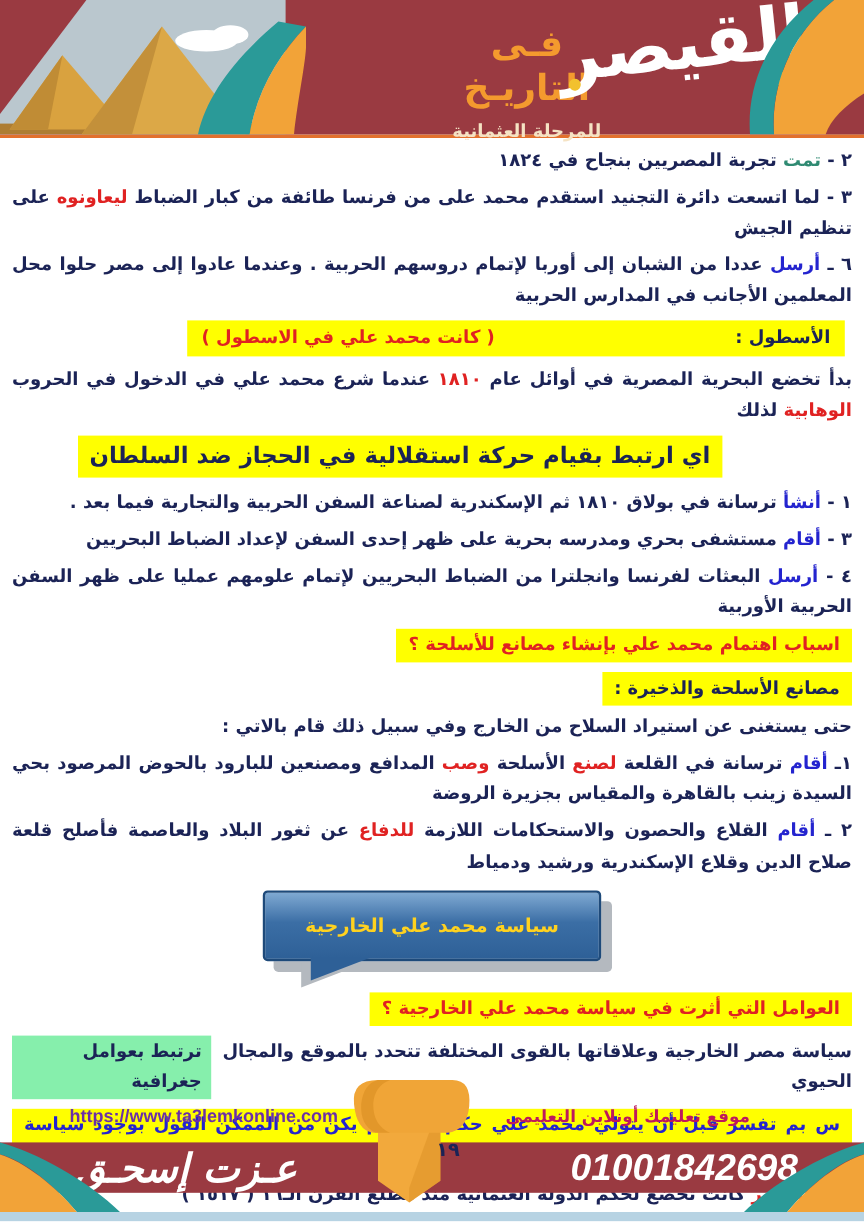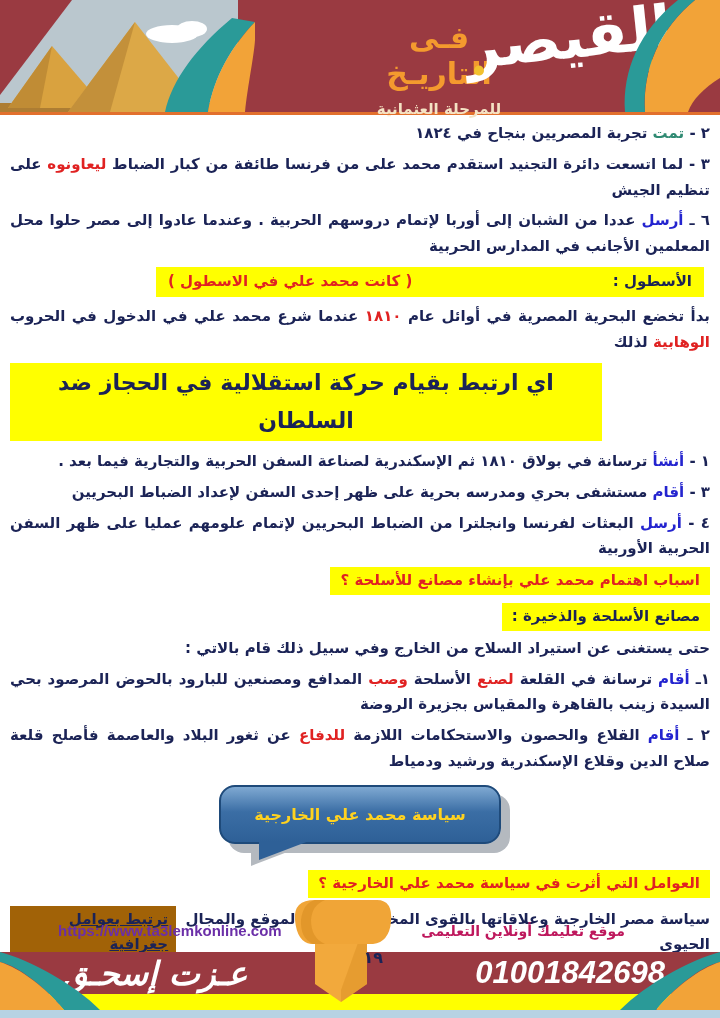--- a/index.html
+++ b/index.html
@@ -18,34 +18,34 @@
   .hdr-logo::before{content:"";position:absolute;right:18px;top:66px;width:12px;height:12px;
             border-radius:50%;background:#f2c12e;}
   .hdr-logo::after{content:"";position:absolute;left:6px;bottom:6px;width:10px;height:10px;
             border-radius:50%;background:#f2c12e;}
   .hdr-line{height:3px;background:#e2702d;}
 
   
   .content{position:absolute;top:117px;left:0;right:0;direction:rtl;padding:4px 10px 0 10px;}
   .line{font-size:15px;font-weight:bold;line-height:1.72;color:#1b2356;text-align:justify;margin:0 0 5px 0;}
   .c-n{color:#1b2356;} .c-b{color:#2424cf;} .c-r{color:#e02222;} .c-t{color:#2f8a72;}
-  .seg-hl{background:#a16207;padding:1px 8px;text-decoration:underline;}
+  .seg-hl{background:#86efac;padding:1px 8px;}
   .ybar{background:#ffff00;padding:1px 10px;}
   .fit{width:fit-content;text-align:center;}
-  .big{font-size:22px;}
+  .big{font-size:19px;}
   .mr110{margin-right:108px;}
   .mt8{margin-top:8px;}
   .fleet{background:#ffff00;display:flex;justify-content:space-between;align-items:center;
          width:548px;padding:2px 12px;margin:7px 6px 7px 0;box-sizing:border-box;}
   .split{display:flex;justify-content:space-between;align-items:center;text-align:right;}
   .full{display:block;text-align:justify;text-align-last:justify;}
 
   
   .bubble-row{margin:10px 0 26px 0;display:flex;justify-content:center;}
-  .bubble{position:relative;width:278px;padding:18px 0;border-radius:16px;
+  .bubble{position:relative;width:278px;padding:18px 0;border-radius:4px;
           background:linear-gradient(180deg,#7fa9d2 0%,#3b6ea5 45%,#2e6097 100%);
           border:2px solid #1e4a7a;box-shadow:9px 9px 0 #b4b9bf;text-align:center;}
   .bubble span{color:#ffd21f;font-size:16px;font-weight:bold;}
   .bubble::before{content:"";position:absolute;bottom:-24px;left:30px;width:0;height:0;
           border-top:20px solid #b4b9bf;border-right:52px solid transparent;}
   .bubble::after{content:"";position:absolute;bottom:-18px;left:38px;width:0;height:0;
           border-top:19px solid #2e6097;border-right:50px solid transparent;}
 
   
   .site-row{position:absolute;top:922px;left:0;right:0;display:flex;direction:ltr;

